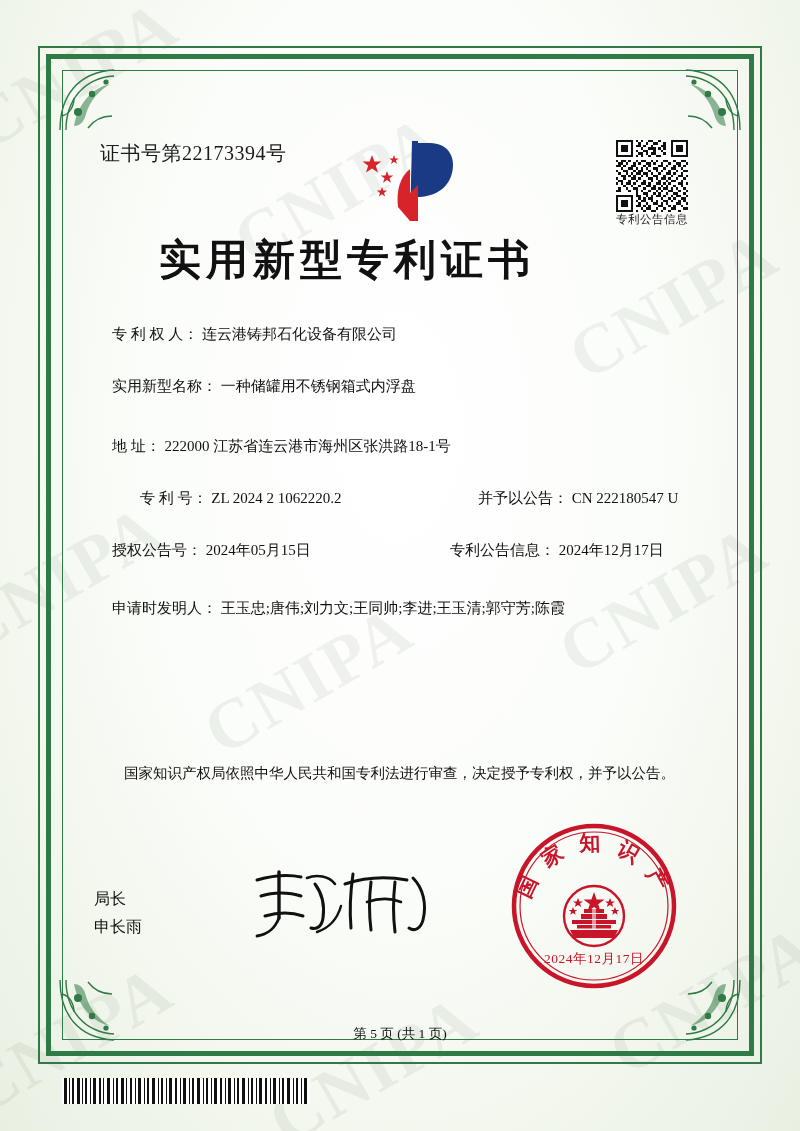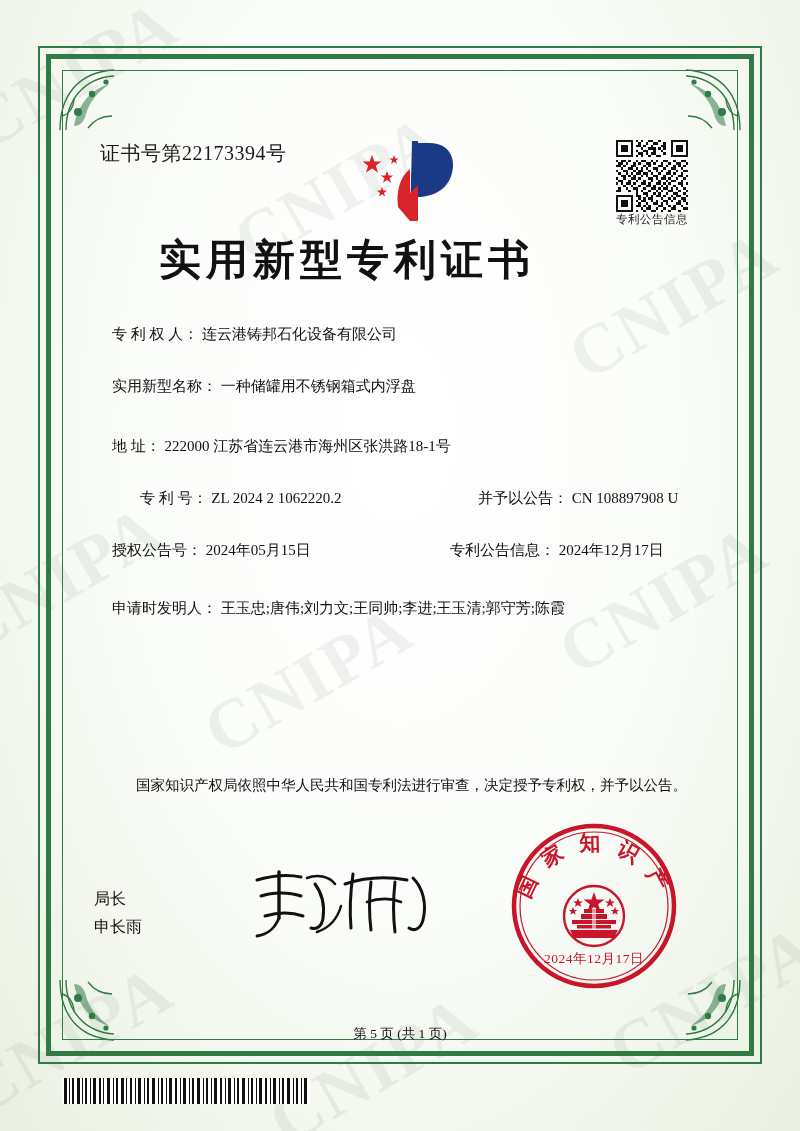--- a/index.html
+++ b/index.html
@@ -163,21 +163,21 @@
   
   .statement {
     position: absolute;
     left: 96px; top: 760px;
     width: 612px;
     font-size: 14.5px;
     line-height: 27px;
     color: #111;
     text-align: justify;
   }
-  .statement p { margin: 12px; }
+  .statement p { margin: 0; }
   .statement .p1 { text-indent: 28px; }
 
   
   .sig-label {
     position: absolute;
     left: 94px; top: 885px;
     font-size: 16px;
     line-height: 28px;
     color: #111;
   }
@@ -563,21 +563,21 @@
       <span class="lbl">地        址：</span>
       <span class="val">222000 江苏省连云港市海州区张洪路18-1号</span>
     </div>
 
 
     <div class="row r-pat row2col">
       <span class="lbl">专  利  号：</span>
       <span class="val">ZL 2024 2 1062220.2</span>
       <span class="col2">
         <span class="lbl">并予以公告：</span>
-        <span class="val">CN 108897908 U</span>
+        <span class="val">CN 222180547 U</span>
       </span>
     </div>
 
     <div class="row r-date row2col">
       <span class="lbl">授权公告号：</span>
       <span class="val">2024年05月15日</span>
       <span class="col2">
         <span class="lbl">专利公告信息：</span>
         <span class="val">2024年12月17日</span>
       </span>

